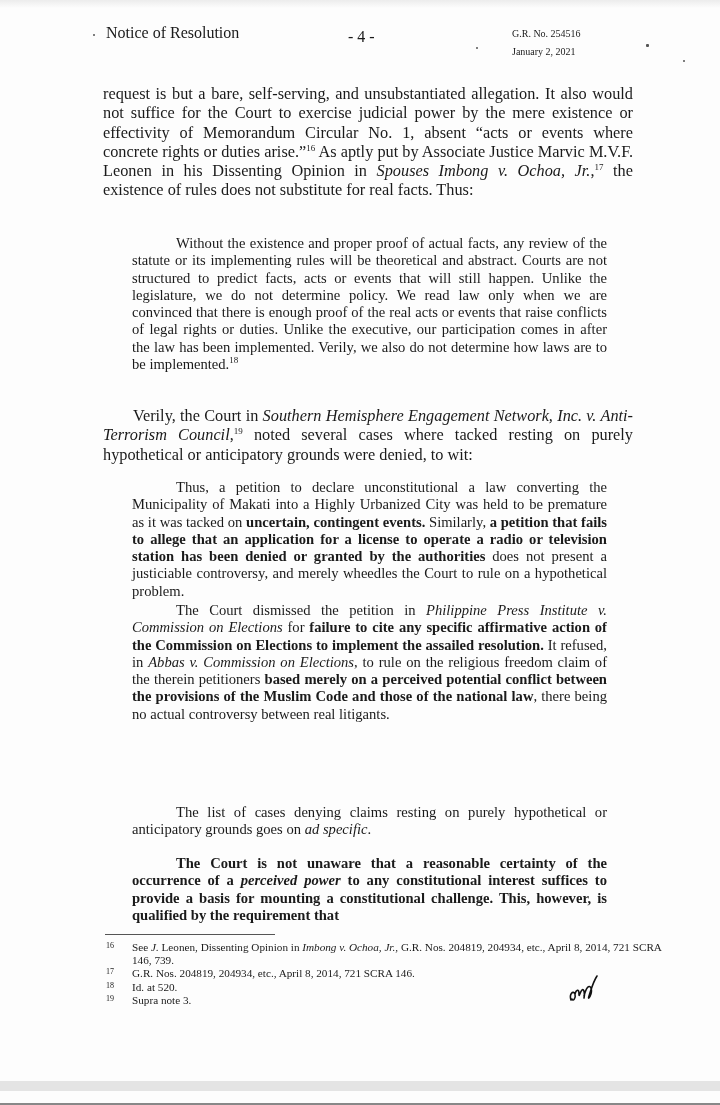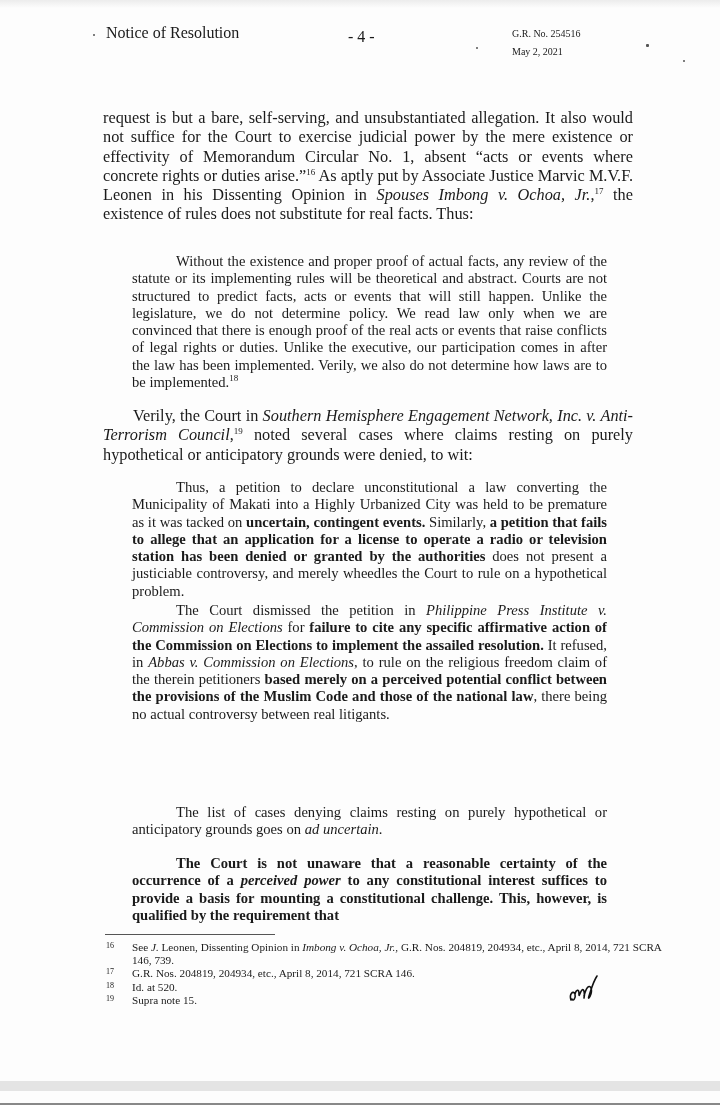--- a/index.html
+++ b/index.html
@@ -83,60 +83,60 @@
 </head>
 <body>
 
 <div class="top-shade"></div>
 
 <div>
   <div class="header-left">Notice of Resolution</div>
   <div class="header-center">- 4 -</div>
   <div class="header-right">
     <div>G.R. No. 254516</div>
-    <div>May 2, 2021</div>
+    <div>January 2, 2021</div>
   </div>
 </div>
 
 <span class="dot" style="left:93px;top:34px;"></span>
 <span class="dot" style="left:476px;top:47px;"></span>
 <span class="dot" style="left:646px;top:44px;width:3px;height:3px;"></span>
 <span class="dot" style="left:683px;top:60px;"></span>
 
-<div class="body-block" style="top:108px;">
+<div class="body-block" style="top:84px;">
   <p>
     <span>request is but a bare, self-serving, and unsubstantiated allegation.  It also would not suffice for the Court to exercise judicial power by the mere existence or effectivity of Memorandum Circular No. 1, absent “acts or events where concrete rights or duties arise.”</span><sup>16</sup><span>  As aptly put by Associate Justice Marvic M.V.F. Leonen in his Dissenting Opinion in </span><i>Spouses Imbong v. Ochoa, Jr.</i><span>,</span><sup>17</sup><span> the existence of rules does not substitute for real facts.  Thus:</span>
   </p>
 </div>
 
-<div class="quote-block" style="top:235px;margin-top:18px;">
+<div class="quote-block" style="top:235px;">
   <p class="indent"><span>Without the existence and proper proof of actual facts, any review of the statute or its implementing rules will be theoretical and abstract.  Courts are not structured to predict facts, acts or events that will still happen.  Unlike the legislature, we do not determine policy.  We read law only when we are convinced that there is enough proof of the real acts or events that raise conflicts of legal rights or duties.  Unlike the executive, our participation comes in after the law has been implemented.  Verily, we also do not determine how laws are to be implemented.</span><sup>18</sup></p>
 </div>
 
 <div class="body-block" style="top:406px;">
   <p class="indent-b">
-    <span>Verily, the Court in </span><i>Southern Hemisphere Engagement Network, Inc. v. Anti-Terrorism Council</i><span>,</span><sup>19</sup><span> noted several cases where claims resting on purely hypothetical or anticipatory grounds were denied, to wit:</span>
+    <span>Verily, the Court in </span><i>Southern Hemisphere Engagement Network, Inc. v. Anti-Terrorism Council</i><span>,</span><sup>19</sup><span> noted several cases where tacked resting on purely hypothetical or anticipatory grounds were denied, to wit:</span>
   </p>
 </div>
 
 <div class="quote-block" style="top:479px;">
   <p class="indent">
     <span>Thus, a petition to declare unconstitutional a law converting the Municipality of Makati into a Highly Urbanized City was held to be premature as it was tacked on </span><b class="ul">uncertain, contingent events.</b><span> Similarly, </span><b>a petition that fails to allege that an application for a license to operate a radio or television station has been denied or granted by the authorities</b><span> does not present a justiciable controversy, and merely wheedles the Court to rule on a hypothetical problem.</span>
   </p>
 </div>
 
 <div class="quote-block" style="top:602px;">
   <p class="indent">
     <span>The Court dismissed the petition in </span><i>Philippine Press Institute v. Commission on Elections</i><span> for </span><b>failure to cite any specific affirmative action of the Commission on Elections to implement the assailed resolution.</b><span>  It refused, in </span><i>Abbas v. Commission on Elections</i><span>, to rule on the religious freedom claim of the therein petitioners </span><b>based merely on a perceived potential conflict between the provisions of the Muslim Code and those of the national law</b><span>, there being no actual controversy between real litigants.</span>
   </p>
 </div>
 
 <div class="quote-block" style="top:804px;">
   <p class="indent">
-    <span>The list of cases denying claims resting on purely hypothetical or anticipatory grounds goes on </span><i>ad uncertain</i><span>.</span>
+    <span>The list of cases denying claims resting on purely hypothetical or anticipatory grounds goes on </span><i>ad specific</i><span>.</span>
   </p>
 </div>
 
 <div class="quote-block" style="top:855px;">
   <p class="indent" style="font-weight:bold;">
     <span>The Court is not unaware that a reasonable certainty of the occurrence of a </span><i>perceived power</i><span> to any constitutional interest suffices to provide a basis for mounting a constitutional challenge.  This, however, is qualified by the requirement that</span>
   </p>
 </div>
 
 <div class="fn-rule"></div>
@@ -149,21 +149,21 @@
   <div class="fn-row">
     <span class="fn-num">17</span>
     <span class="fn-text">G.R. Nos. 204819, 204934, etc., April 8, 2014, 721 SCRA 146.</span>
   </div>
   <div class="fn-row">
     <span class="fn-num">18</span>
     <span class="fn-text">Id. at 520.</span>
   </div>
   <div class="fn-row">
     <span class="fn-num">19</span>
-    <span class="fn-text">Supra note 15.</span>
+    <span class="fn-text">Supra note 3.</span>
   </div>
 </div>
 
 <svg class="initials" viewBox="0 0 40 36">
   <path d="M4 30 C2 24, 6 20, 8 24 C9 28, 6 32, 5 29 M8 24 C9 20, 12 18, 12 24 C12 28, 13 22, 15 20 C17 18, 18 24, 17 28 M17 26 C19 18, 22 14, 24 18 C26 24, 20 32, 22 26 C24 20, 26 12, 30 6" fill="none" stroke="#111" stroke-width="1.6" stroke-linecap="round" stroke-linejoin="round"></path>
 </svg>
 
 <div class="bottom-bar"></div>
 <div class="bottom-line"></div>
 

